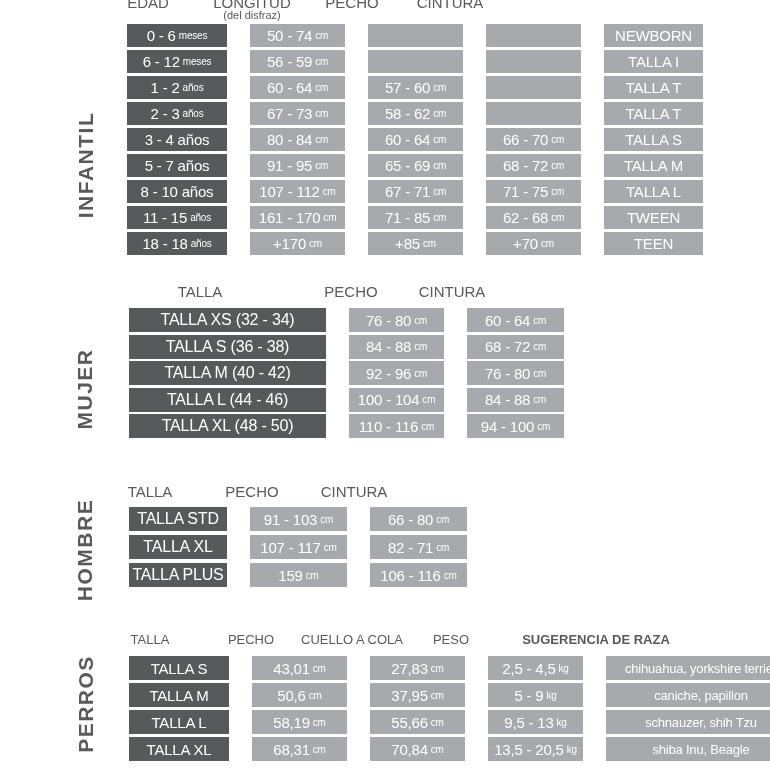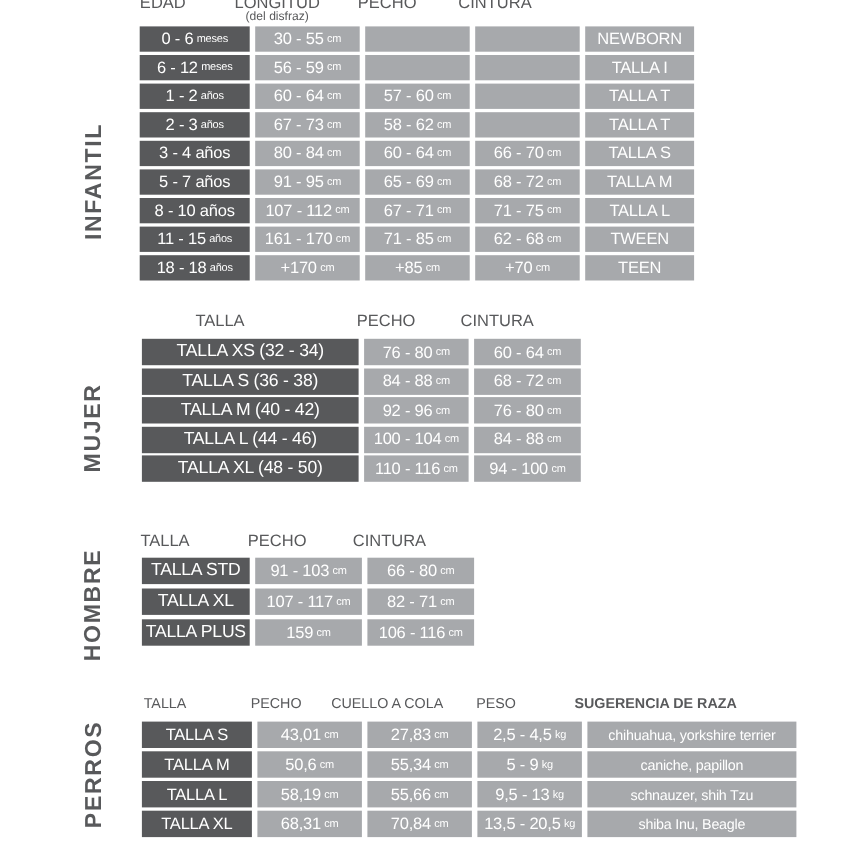--- a/index.html
+++ b/index.html
@@ -10,21 +10,21 @@
   .vlabel{
     position:absolute;font-weight:bold;font-size:21px;letter-spacing:1.5px;color:#58595b;
     transform:translate(-50%,-50%) rotate(-90deg);white-space:nowrap;
   }
   .hdr{
     position:absolute;color:#58595b;font-size:15px;font-weight:400;
     transform:translateX(-50%);white-space:nowrap;
   }
   .hdr.small{font-size:11px;}
   .hdr.perros-h{font-size:13px;}
-  .grid{position:absolute;display:grid;column-gap:5px;padding-left:29px;}
+  .grid{position:absolute;display:grid;column-gap:23px;padding-left:29px;}
   .c{
     color:#ffffff;display:flex;align-items:center;justify-content:center;
     font-size:15px;letter-spacing:-0.2px;white-space:nowrap;overflow:hidden;
   }
   .c.d{background:#58595b;}
   .c.l{background:#a7a9ac;}
   .c .u{font-size:10px;margin-left:3px;}
   .c .u:empty{margin-left:0;}
   .c.big{font-size:16px;}
   .c.sug{font-size:13px;}
@@ -43,21 +43,21 @@
 <div class="hdr small" style="left:252px;top:9px;">(del disfraz)</div>
 <div class="hdr" style="left:352px;top:-6px;">PECHO</div>
 <div class="hdr" style="left:450px;top:-6px;">CINTURA</div>
 
 <div class="grid" id="t-infantil">
   <div class="c d">
       <span class="v">0 - 6</span>
       <span class="u">meses</span>
     </div>
   <div class="c l">
-      <span class="v">30 - 55</span>
+      <span class="v">50 - 74</span>
       <span class="u">cm</span>
     </div>
   <div class="c l">
       <span class="v"></span>
       <span class="u"></span>
     </div>
   <div class="c l">
       <span class="v"></span>
       <span class="u"></span>
     </div>
@@ -367,21 +367,21 @@
     </div>
 
   <div class="c d">
       <span class="v">TALLA M</span>
     </div>
   <div class="c l">
       <span class="v">50,6</span>
       <span class="u">cm</span>
     </div>
   <div class="c l">
-      <span class="v">55,34</span>
+      <span class="v">37,95</span>
       <span class="u">cm</span>
     </div>
   <div class="c l">
       <span class="v">5 - 9</span>
       <span class="u">kg</span>
     </div>
   <div class="c l sug">
       <span class="v">caniche, papillon</span>
     </div>
 

